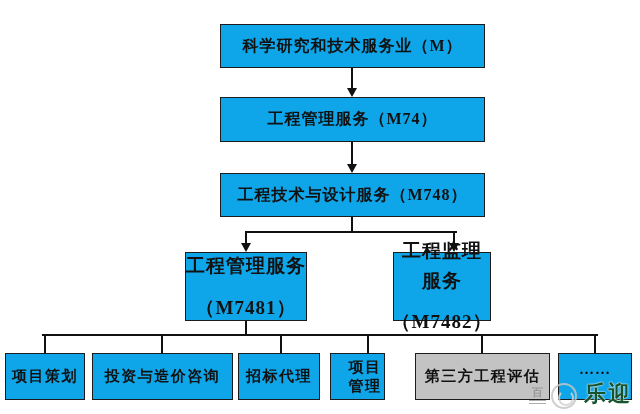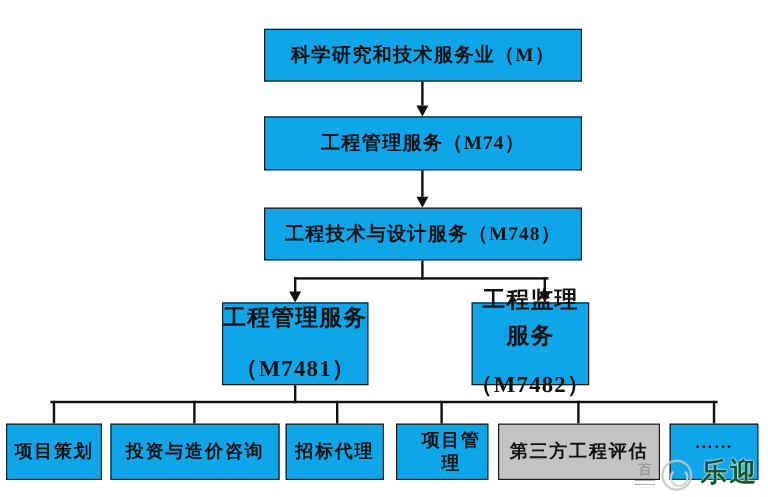--- a/index.html
+++ b/index.html
@@ -152,21 +152,21 @@
 
   <div class="box lvl-bot" style="left:92px; top:353px; width:141px; height:47px;">
     <span>投资与造价咨询</span>
   </div>
   <div class="box lvl-bot" style="left:5px; top:353px; width:80px; height:47px;">
     <span>项目策划</span>
   </div>
   <div class="box lvl-bot" style="left:238px; top:353px; width:82px; height:47px;">
     <span>招标代理</span>
   </div>
-  <div class="box lvl-bot" style="left:330px; top:353px; width:77px; height:47px;padding-left:15px;">
+  <div class="box lvl-bot" style="left:330px; top:353px; width:55px; height:47px;padding-left:15px;">
     <span>项目管理</span>
   </div>
   <div class="box lvl-bot highlight" style="left:415px; top:353px; width:135px; height:47px;">
     <span>第三方工程评估</span>
   </div>
   <div class="box lvl-bot" style="left:558px; top:353px; width:74px; height:47px;">
     <span class="ellipsis-label">……</span>
   </div>
 
   <div class="wm-fragment">

